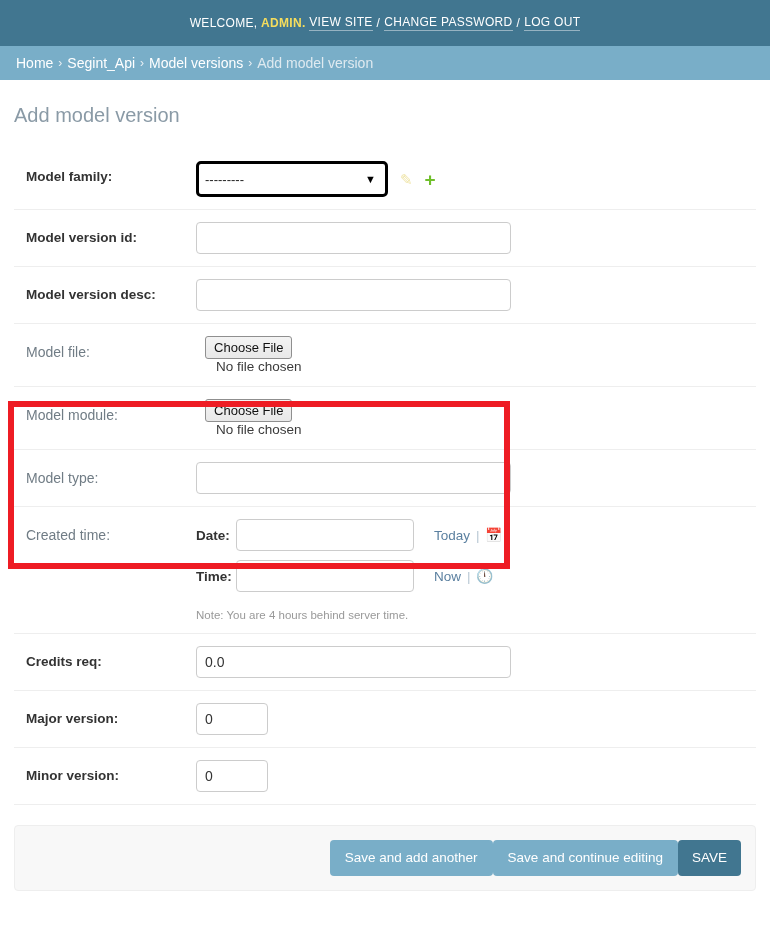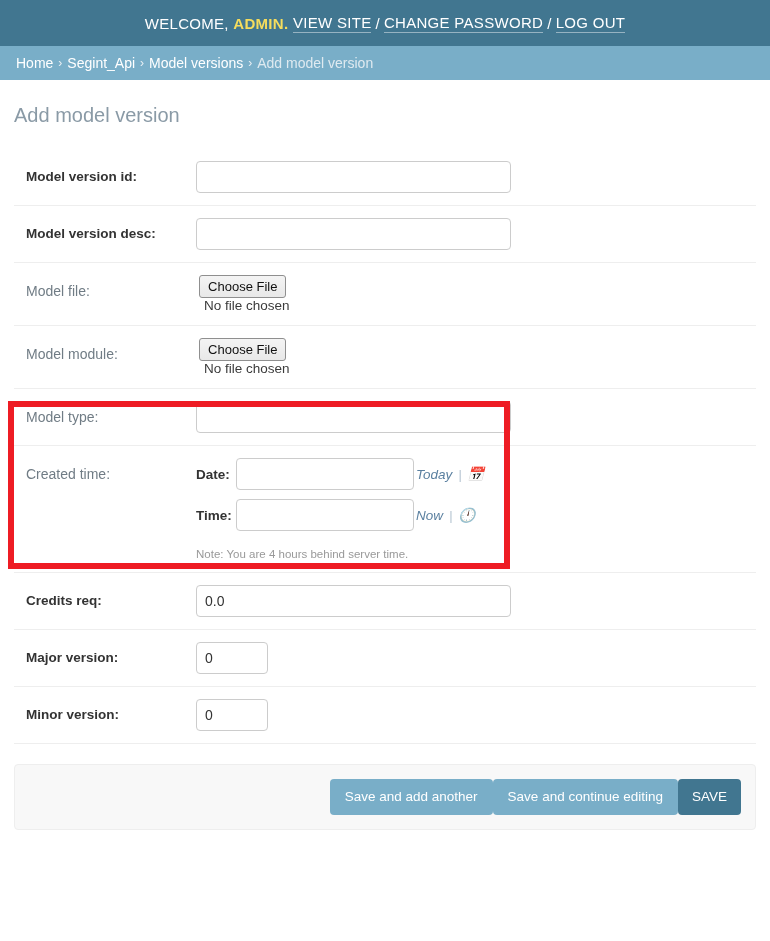--- a/index.html
+++ b/index.html
@@ -14,21 +14,21 @@
   }
 
   
   #user-tools {
     background: #417690;
     color: #fff;
     height: 46px;
     display: flex;
     align-items: center;
     justify-content: center;
-    font-size: 15px;
+    font-size: 12px;
     font-weight: bold;
     letter-spacing: 0.3px;
     text-transform: uppercase;
   }
   #user-tools .welcome { font-weight: normal; color: #fff; }
   #user-tools .uname { font-weight: bold; color: #f5dd5d; }
   #user-tools a {
     color: #fff;
     text-decoration: none;
     border-bottom: 1px solid rgba(255,255,255,0.45);
@@ -143,36 +143,36 @@
     background: linear-gradient(#f4f4f4,#e8e8e8);
     border: 1px solid #8f8f8f;
     border-radius: 3px;
     padding: 3px 8px;
     font-size: 13px;
     font-family: "Liberation Sans", sans-serif;
     color: #111;
     cursor: pointer;
   }
   .file-name {
-    margin-left: 8px;
+    margin-left: 20px;
     font-size: 13.5px;
     color: #3b3b3b;
   }
 
   
   .dt-block { display: flex; flex-direction: column; gap: 9px; }
   .dt-line { display: flex; align-items: center; }
   .dt-line .dtlab {
     font-weight: bold;
     font-size: 13.5px;
     color: #333;
     width: 40px;
     flex: 0 0 40px;
   }
-  .dt-links { margin-left: 2px; font-size: 13.5px; color: #5b80a0; display:flex; align-items:center;font-style:italic; }
+  .dt-links { margin-left: 20px; font-size: 13.5px; color: #5b80a0; display:flex; align-items:center; }
   .dt-links a { color: #5b80a0; text-decoration: none; }
   .dt-links .pipe { margin: 0 6px; color: #b8c7d3; }
   .dt-note {
     margin-top: 8px;
     font-size: 11.5px;
     color: #999;
   }
   .cal-icon, .clock-icon { font-size: 14px; color: #447e9b; line-height: 1; }
 
   
@@ -228,20 +228,33 @@
   <span class="crumb-sep">›</span>
   <span class="current">Add model version</span>
 </div>
 
 <div id="content">
 
   <h1 id="page-title">Add model version</h1>
 
   <form id="model-version-form">
 
+    <div class="form-row">
+      <div class="rowlabel">Model family:</div>
+      <div class="rowfield">
+        <span class="selwrap">
+          <select class="sel">
+            <option>---------</option>
+          </select>
+          <span class="chev">▼</span>
+        </span>
+        <a href="#" class="icon-btn pencil-icon">✎</a>
+        <a href="#" class="icon-btn plus-icon">+</a>
+      </div>
+    </div>
 
     <div class="form-row">
       <div class="rowlabel">Model version id:</div>
       <div class="rowfield">
         <input class="txt w-wide" type="text" value="" style="">
       </div>
     </div>
 
     <div class="form-row">
       <div class="rowlabel">Model version desc:</div>

